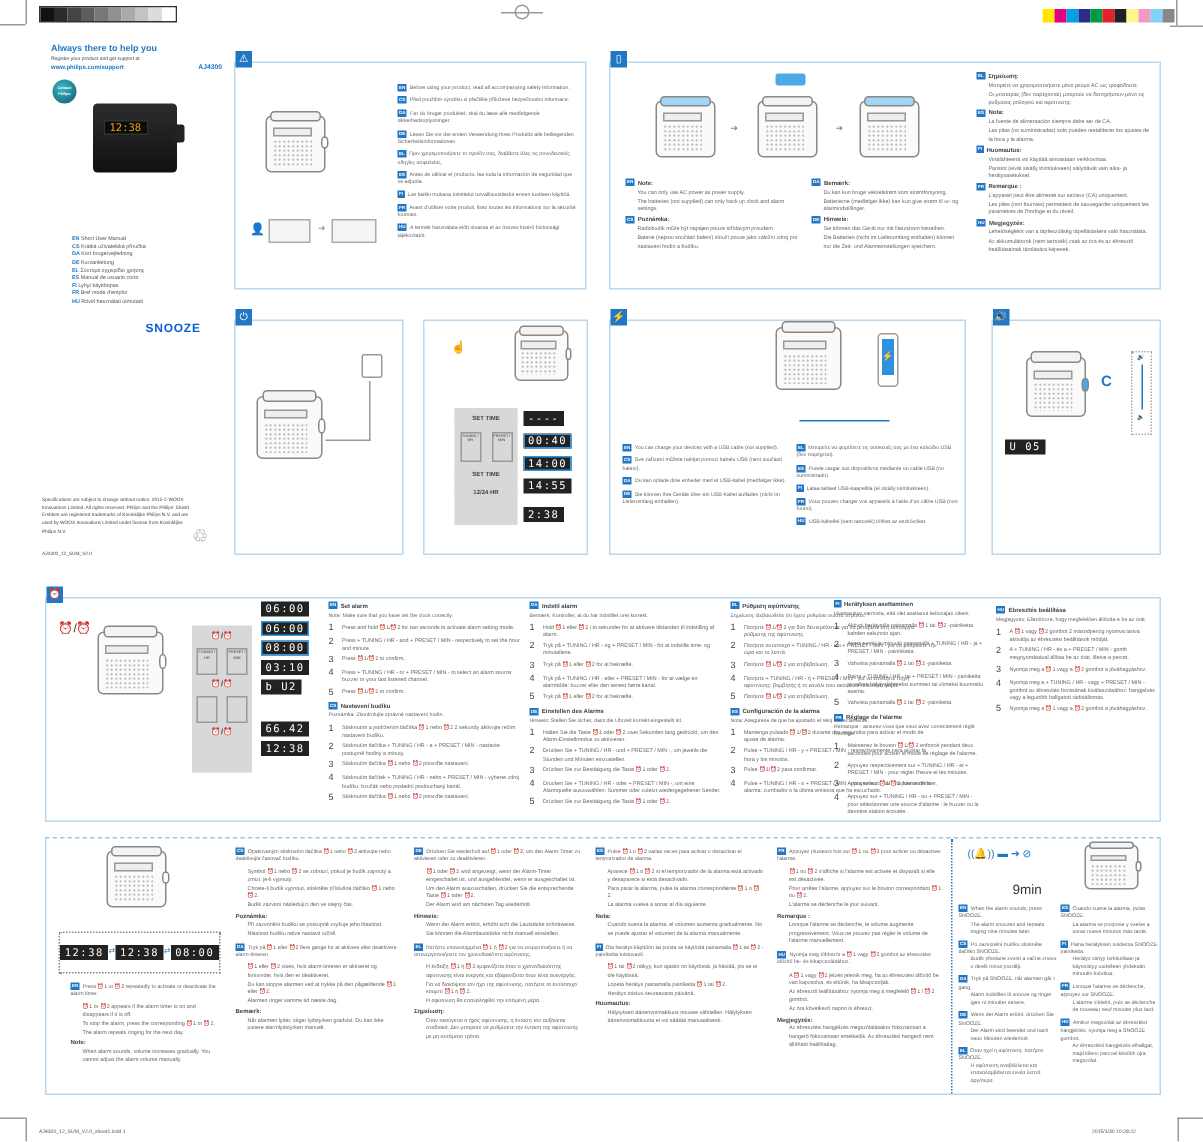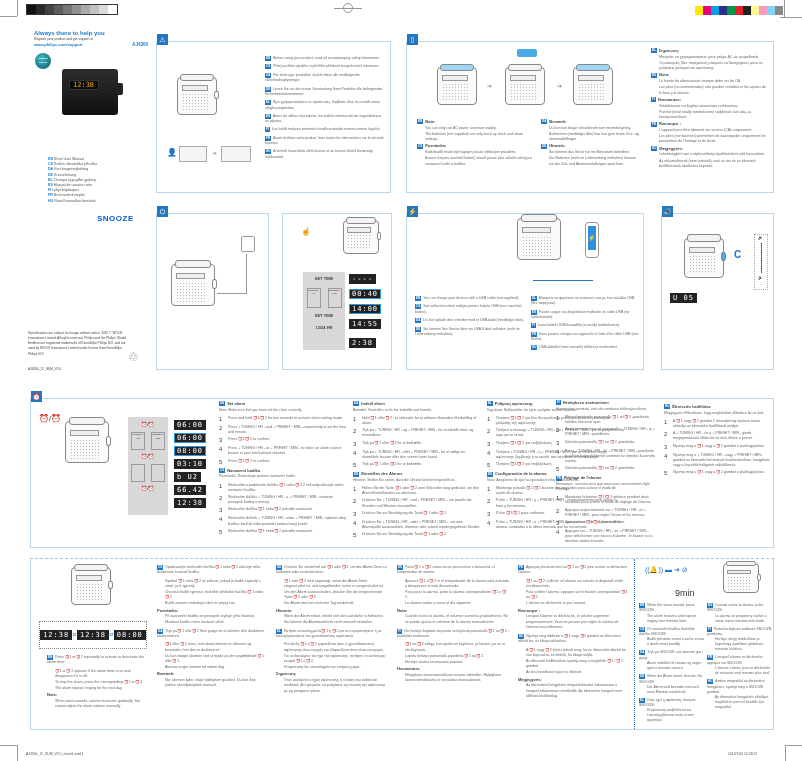--- a/index.html
+++ b/index.html
@@ -262,26 +262,26 @@
       <div style="width:14px;height:18px;border:1px solid #999;font-size:2.5px;text-align:center;color:#333">TUNING / HR</div>
       <div style="width:14px;height:18px;border:1px solid #999;font-size:2.5px;text-align:center;color:#333">PRESET / MIN</div>
     </div>
     <div class="grey" style="font-size:5px;margin-top:3px">⏰/⏰</div>
     <div style="display:flex;justify-content:space-around;margin-top:3px">
       <div style="width:14px;height:18px;border:1px solid #999"></div>
       <div style="width:14px;height:18px;border:1px solid #999"></div>
     </div>
     <div class="grey" style="font-size:5px;margin-top:3px">⏰/⏰</div>
   </div>
-  <div style="position:absolute;left:143px;top:21px;width:34px">
+  <div style="position:absolute;left:143px;top:2px;width:34px">
     <div style="margin-bottom:3px"><span class="lcd">06:00</span></div>
     <div style="margin-bottom:3px"><span class="lcd hl">06:00</span></div>
     <div style="margin-bottom:3px"><span class="lcd hl">08:00</span></div>
     <div style="margin-bottom:3px"><span class="lcd">03:10</span></div>
-    <div style="margin-bottom:3px"><span class="lcd">b U2</span></div>
+    <div style="margin-bottom:18px"><span class="lcd">b U2</span></div>
     <div style="margin-bottom:3px"><span class="lcd">66.42</span></div>
     <div><span class="lcd">12:38</span></div>
   </div>
 
   <div style="position:absolute;left:188px;top:2px;width:128px">
     <div class="h"><span class="lc">EN</span><span>Set alarm</span></div>
     <div class="para">Note: Make sure that you have set the clock correctly.</div>
     <div class="step">
         <b>1</b>
         <span>Press and hold ⏰1/⏰2 for two seconds to activate alarm setting mode.</span>

